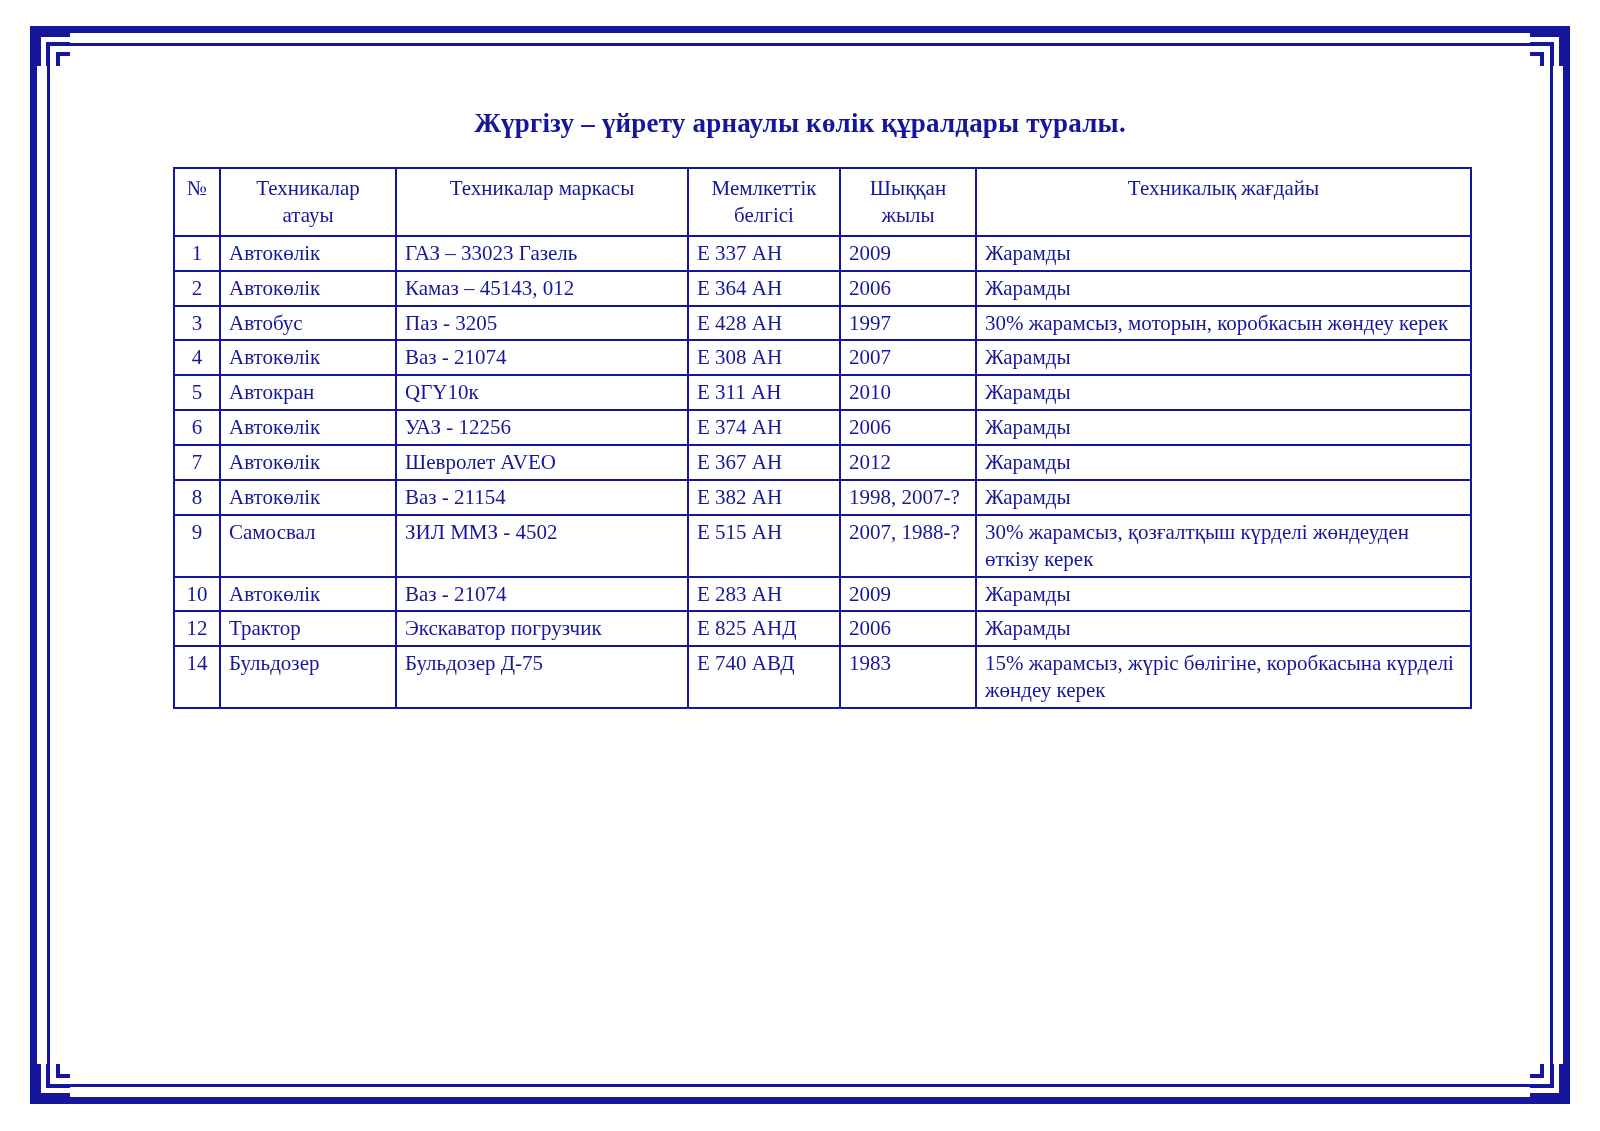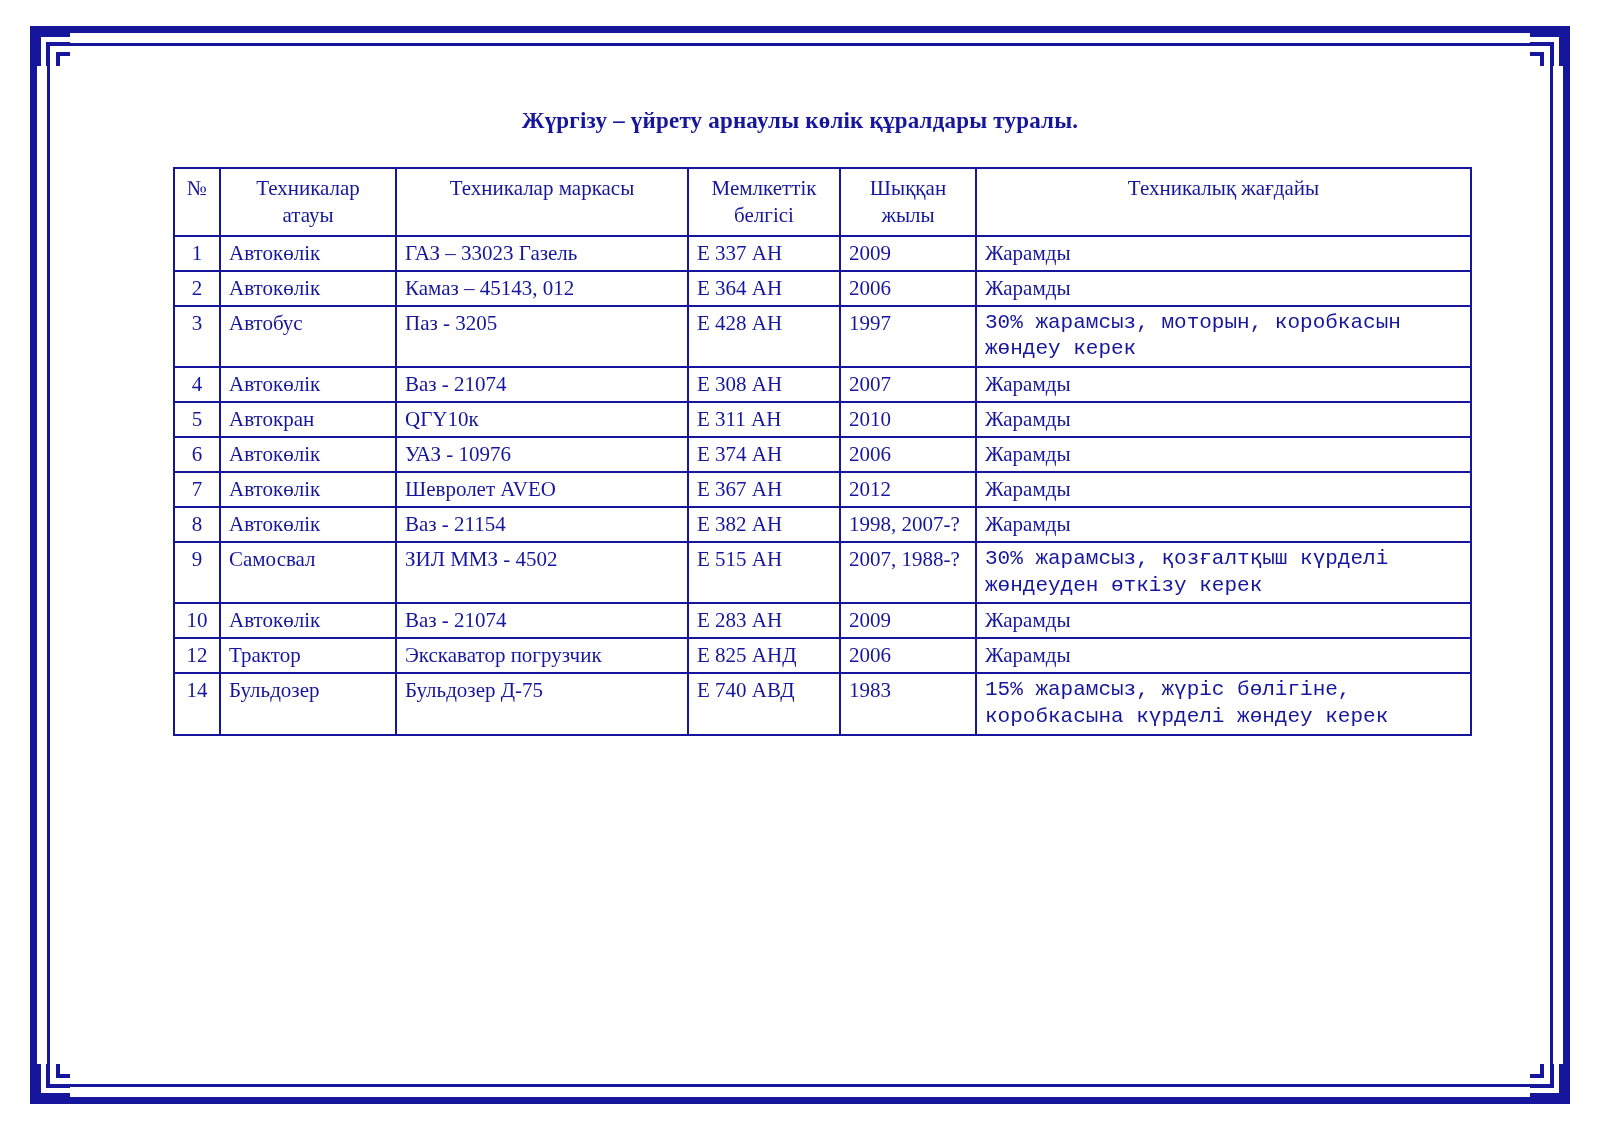--- a/index.html
+++ b/index.html
@@ -66,21 +66,21 @@
     width: 1600px;
     height: 1131px;
   }
 
   .doc-title {
     position: absolute;
     left: 0;
     top: 108px;
     width: 1600px;
     text-align: center;
-    font-size: 23px;
+    font-size: 27px;
     font-weight: bold;
     color: #15169b;
     letter-spacing: 0.2px;
   }
 
   table.tech-table {
     position: absolute;
     left: 173px;
     top: 167px;
     width: 1299px;
@@ -104,21 +104,21 @@
     padding-bottom: 6px;
   }
   .col-no     { width: 46px;  text-align: center; }
   .col-name   { width: 176px; }
   .col-brand  { width: 292px; }
   .col-plate  { width: 152px; }
   .col-year   { width: 136px; }
   .col-cond   { width: auto; }
 
   td.cell-no { text-align: center; }
-  .two-line { min-height: 56px; font-family: Liberation Mono, monospace; }
+  .two-line { min-height: 56px; }
 </style>
 </head>
 <body>
 
 <div class="page-border-outer"></div>
 <div class="page-border-inner"></div>
 
 <div class="corner tl">
   <i class="h1"></i>
     <i class="v1"></i>
@@ -212,21 +212,21 @@
         <td class="cell-no">5</td>
         <td>Автокран</td>
         <td>QГҮ10к</td>
         <td>Е 311 АН</td>
         <td>2010</td>
         <td>Жарамды</td>
       </tr>
       <tr>
         <td class="cell-no">6</td>
         <td>Автокөлік</td>
-        <td>УАЗ - 10976</td>
+        <td>УАЗ - 12256</td>
         <td>Е 374 АН</td>
         <td>2006</td>
         <td>Жарамды</td>
       </tr>
       <tr>
         <td class="cell-no">7</td>
         <td>Автокөлік</td>
         <td>Шевролет AVEO</td>
         <td>Е 367 АН</td>
         <td>2012</td>

